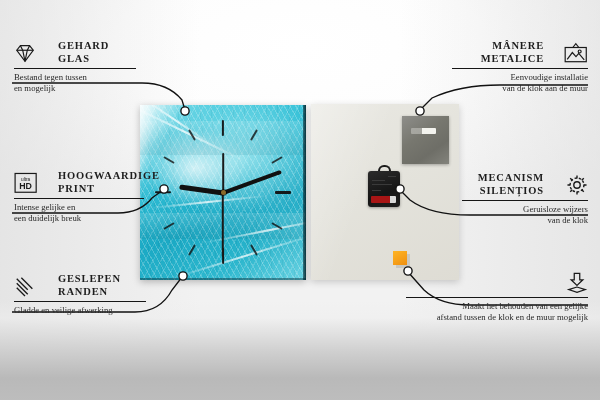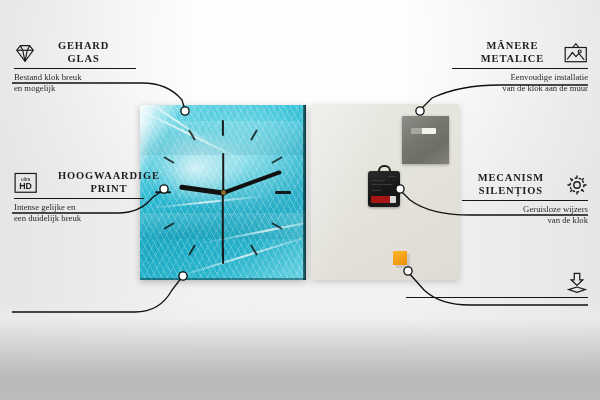--- a/index.html
+++ b/index.html
@@ -136,21 +136,20 @@
          background:#8a6a2a; box-shadow:0 0 0 1px rgba(0,0,0,.45); }
 
   
   svg.connectors { position:absolute; left:0; top:0; width:600px; height:400px; overflow:visible; }
   .callout { position:absolute; }
   .co-head { display:flex; align-items:center; gap:7px; }
   .co-title {
     font-size:10.5px; font-weight:700; letter-spacing:.85px;
     line-height:12.5px; color:#1d1d1d; text-transform:uppercase;
     font-family:"Liberation Serif", serif;
-    text-align:center;
   }
   .co-rule { height:1px; background:#161616; margin-top:3px; }
   .co-desc {
     font-size:8.7px; line-height:10.6px; color:#2a2a2a; margin-top:3px;
     font-family:"Liberation Serif", serif;
   }
   .co-left .co-head { flex-direction:row; }
   .co-right { text-align:right; }
   .co-right .co-head { flex-direction:row; justify-content:flex-end; }
   .ico { flex:0 0 auto; width:37px; height:22px; display:block; }
@@ -250,21 +249,21 @@
             <path d="M17 4 L14.5 9 L12 21"></path>
         </svg>
       </span>
       <span class="co-title">
         <span>GEHARD</span><br>
         <span>GLAS</span>
       </span>
     </div>
     <div class="co-rule" style="width:122px"></div>
     <div class="co-desc">
-      <span>Bestand klok breuk</span><br>
+      <span>Bestand tegen tussen</span><br>
       <span>en mogelijk</span>
     </div>
   </div>
 
   <div class="callout co-left" style="left:14px; top:170px; width:140px;">
     <div class="co-head">
       <span class="ico">
         <svg viewBox="0 0 26 24" width="24" height="22">
           <rect x="1.1" y="1.6" width="23" height="20.5" fill="none" stroke="#1a1a1a" stroke-width="1.3"></rect>
           <text x="12.6" y="10.2" font-family="Liberation Sans, sans-serif" font-size="5.2" text-anchor="middle" fill="#1a1a1a">ultra</text>
@@ -276,20 +275,40 @@
         <span>PRINT</span>
       </span>
     </div>
     <div class="co-rule" style="width:130px"></div>
     <div class="co-desc">
       <span>Intense gelijke en</span><br>
       <span>een duidelijk breuk</span>
     </div>
   </div>
 
+  <div class="callout co-left" style="left:14px; top:273px; width:142px;">
+    <div class="co-head">
+      <span class="ico">
+        <svg viewBox="0 0 24 24" width="22" height="22" fill="none" stroke="#1a1a1a" stroke-width="1.45">
+          <path d="M3 4 L15 16"></path>
+            <path d="M3 9 L15 21"></path>
+            <path d="M3 14 L12 23"></path>
+          <path d="M8 3 L20 15"></path>
+        </svg>
+      </span>
+      <span class="co-title">
+        <span>GESLEPEN</span><br>
+        <span>RANDEN</span>
+      </span>
+    </div>
+    <div class="co-rule" style="width:132px"></div>
+    <div class="co-desc">
+      <span>Gladde en veilige afwerking</span>
+    </div>
+  </div>
 
   <div class="callout co-right" style="left:462px; top:172px; width:126px;">
     <div class="co-head">
       <span class="co-title">
         <span>MECANISM</span><br>
         <span>SILENȚIOS</span>
       </span>
       <span class="ico">
         <svg viewBox="0 0 24 24" width="22" height="22" fill="none" stroke="#1a1a1a" stroke-width="1.5">
           <circle cx="12" cy="12" r="3.5"></circle>
@@ -332,15 +351,19 @@
   <div class="callout co-right" style="left:406px; top:272px; width:182px;">
     <div class="co-head">
       <span class="ico">
         <svg viewBox="0 0 24 24" width="22" height="22" fill="none" stroke="#1a1a1a" stroke-width="1.35">
           <path d="M9 1.5 h6 v7 h3.4 L12 14.6 L5.6 8.5 H9 Z"></path>
           <path d="M12 16.4 L3 19.2 L12 22.2 L21 19.2 Z"></path>
         </svg>
       </span>
     </div>
     <div class="co-rule" style="width:182px; margin-left:auto"></div>
+    <div class="co-desc">
+      <span>Maakt het behouden van een gelijke</span><br>
+      <span>afstand tussen de klok en de muur mogelijk</span>
+    </div>
   </div>
 
 </div>
 
 </body></html>

